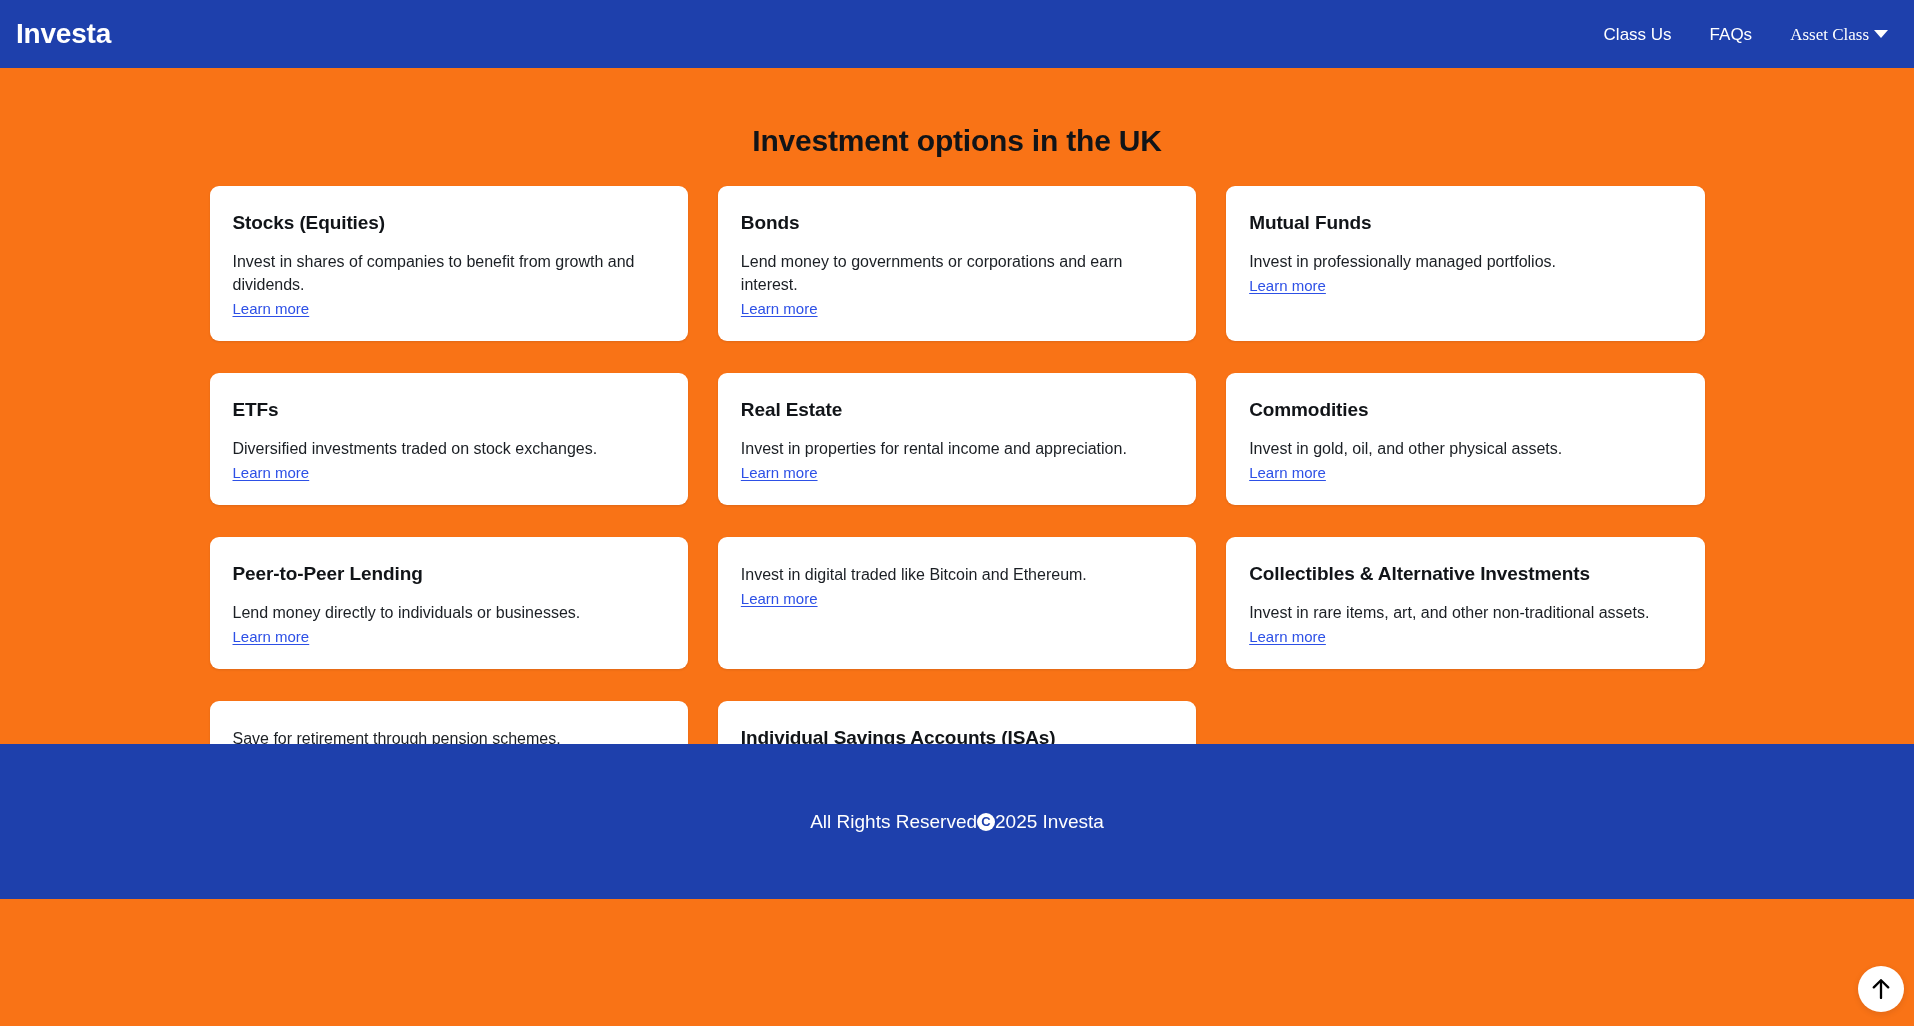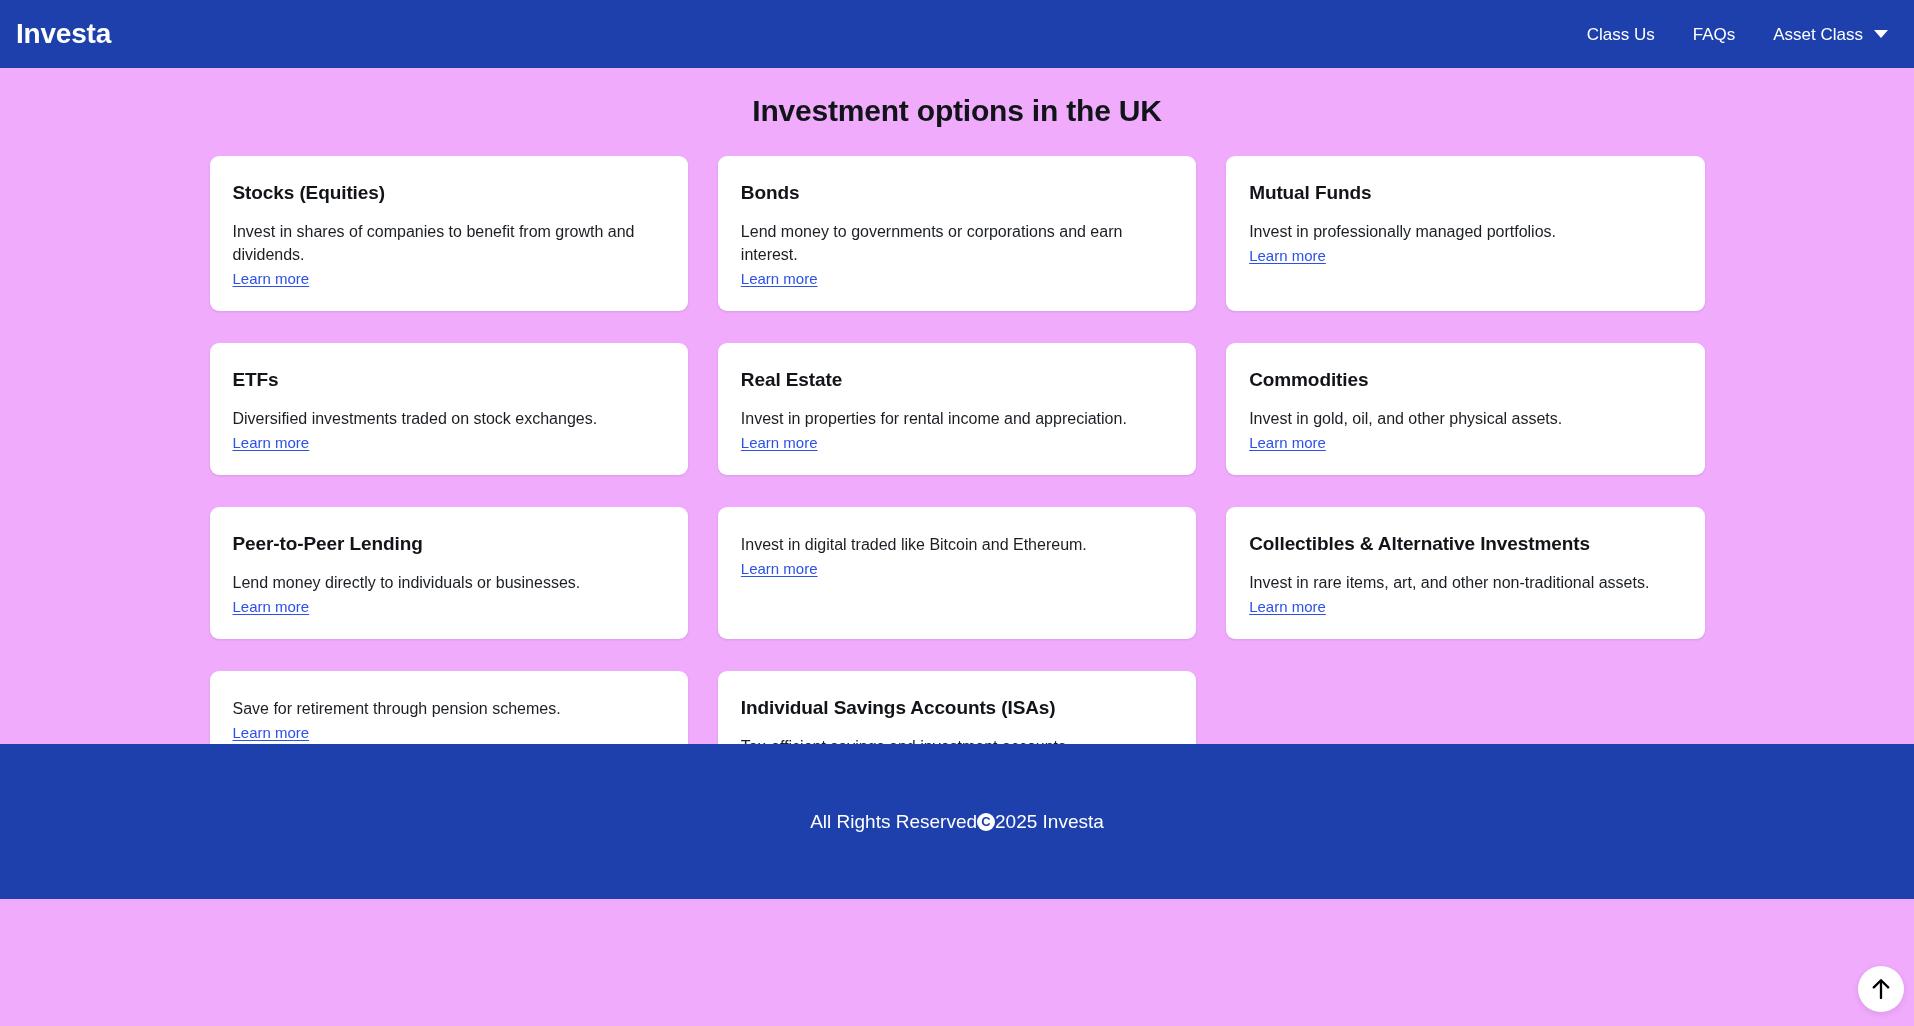--- a/index.html
+++ b/index.html
@@ -10,21 +10,21 @@
     height: 1026px;
     background: #f1f3f5;
     font-family: "Liberation Sans", "DejaVu Sans", sans-serif;
     overflow: hidden;
   }
 
   .page {
     position: relative;
     width: 1914px;
     height: 1026px;
-    background: #f0abfc;
+    background: #f97316;
   }
 
   
   .navbar {
     height: 68px;
     background: #1e40ac;
     display: flex;
     align-items: center;
     justify-content: space-between;
     padding: 0 26px 0 16px;
@@ -49,35 +49,37 @@
     font-size: 17px;
     font-weight: 400;
     text-decoration: none;
     white-space: nowrap;
     line-height: 1;
   }
 
   .nav-dropdown {
     display: flex;
     align-items: center;
-    gap: 11px;
+    gap: 5px;
+    font-family: Liberation Serif, serif;
   }
 
   .caret {
     display: inline-block;
     width: 0;
     height: 0;
     border-left: 7px solid transparent;
     border-right: 7px solid transparent;
     border-top: 8px solid #ffffff;
   }
 
   
   .main {
     padding-top: 26px;
+    margin-top: 30px;
   }
 
   .page-title {
     text-align: center;
     font-size: 30px;
     font-weight: 700;
     color: #111418;
     letter-spacing: -0.2px;
     margin-bottom: 28px;
   }

